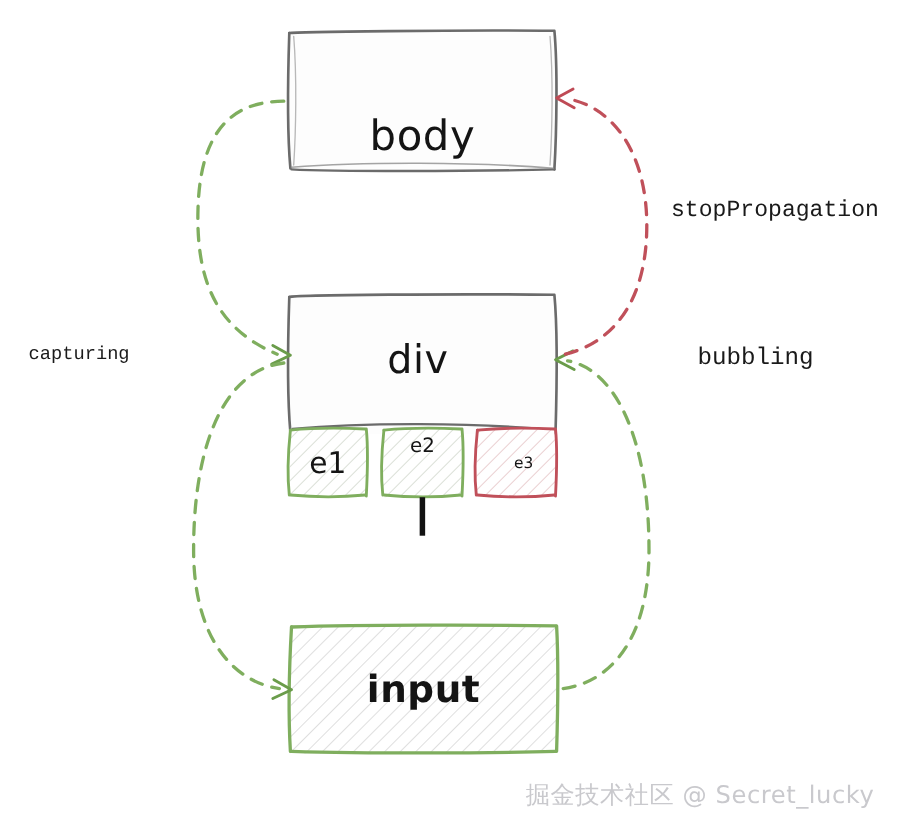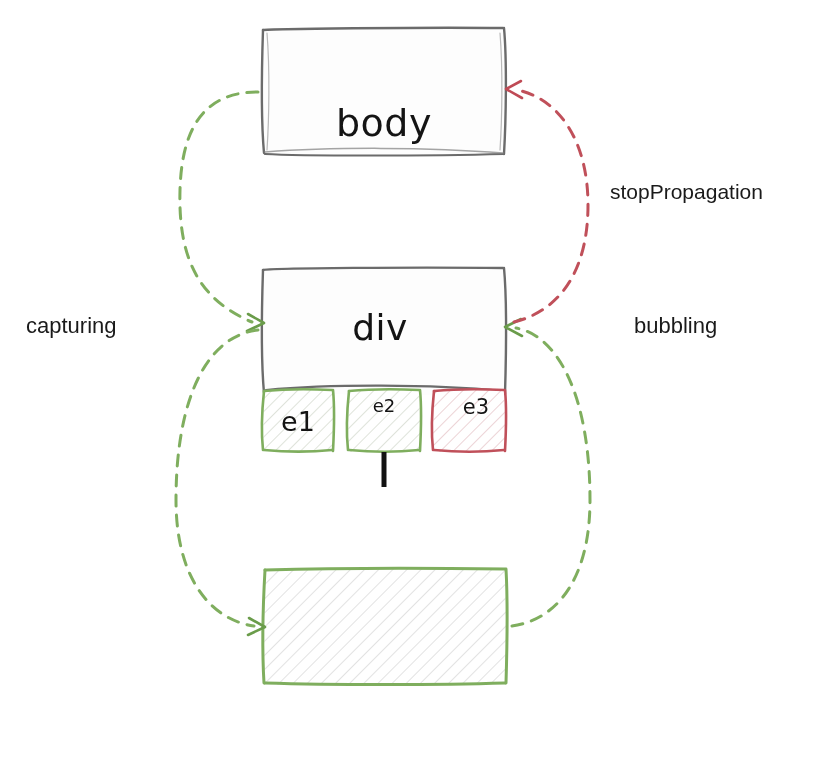--- a/index.html
+++ b/index.html
@@ -19,21 +19,21 @@
   }
   #canvas {
     position: absolute;
     left: 0;
     top: 0;
     width: 820px;
     height: 762px;
   }
   .label {
     position: absolute;
-    font-family: Liberation Sans, sans-serif;
+    font-family: Liberation Mono, monospace;
     color: #1a1a1a;
     white-space: nowrap;
   }
   .box-label {
     position: absolute;
     display: flex;
     align-items: center;
     justify-content: center;
     font-family: "DejaVu Sans", sans-serif;
     color: #141414;
@@ -46,23 +46,23 @@
   #label-div {
     left: 262px; top: 267px; width: 236px; height: 120px;
     font-size: 36px; letter-spacing: 0.5px;
   }
   #label-input {
     left: 263px; top: 568px; width: 244px; height: 117px;
     font-size: 34px; font-weight: 600; letter-spacing: 0.5px;
   }
   #label-e1 { left: 262px; top: 390px; width: 72px; height: 62px; font-size: 27px; }
   #label-e2 { left: 347px; top: 374px; width: 74px; height: 62px; font-size: 18px; }
-  #label-e3 { left: 432px; top: 376px; width: 88px; height: 62px; font-size: 21px; }
+  #label-e3 { left: 432px; top: 390px; width: 88px; height: 62px; font-size: 14px; }
 
-  #label-capturing { left: 26px; top: 313px; font-size: 22px; }
+  #label-capturing { left: 26px; top: 313px; font-size: 17px; }
   #label-bubbling  { left: 634px; top: 313px; font-size: 22px; }
   #label-stopprop  { left: 610px; top: 180px; font-size: 21px; }
   #label-stopimm   { left: 237px; top: 500px; font-size: 21px; }
   #label-preventdefault { left: 297px; top: 702px; font-size: 21px; }
 
   #watermark {
     position: absolute;
     left: 478px;
     top: 708px;
     font-size: 22px;
@@ -168,19 +168,21 @@
       <path d="M514,322 C 562,310 588,268 588,205 C 588,140 558,98 517,90" fill="none" stroke="#c0505a" stroke-width="3" stroke-dasharray="11 9" stroke-linecap="round"></path>
       <path d="M521,81 L506,89 L522,98" fill="none" stroke="#bf4a55" stroke-width="2.6" stroke-linejoin="round" stroke-linecap="round"></path>
     </g>
   </svg>
 
   <div class="box-label" id="label-body">body</div>
   <div class="box-label" id="label-div">div</div>
   <div class="box-label" id="label-e1">e1</div>
   <div class="box-label" id="label-e2">e2</div>
   <div class="box-label" id="label-e3">e3</div>
+  <div class="box-label" id="label-input">input</div>
 
   <div class="label" id="label-capturing">capturing</div>
   <div class="label" id="label-bubbling">bubbling</div>
   <div class="label" id="label-stopprop">stopPropagation</div>
 
+  <div id="watermark">掘金技术社区 @ Secret_lucky</div>
 
 </div>
 
 </body></html>

